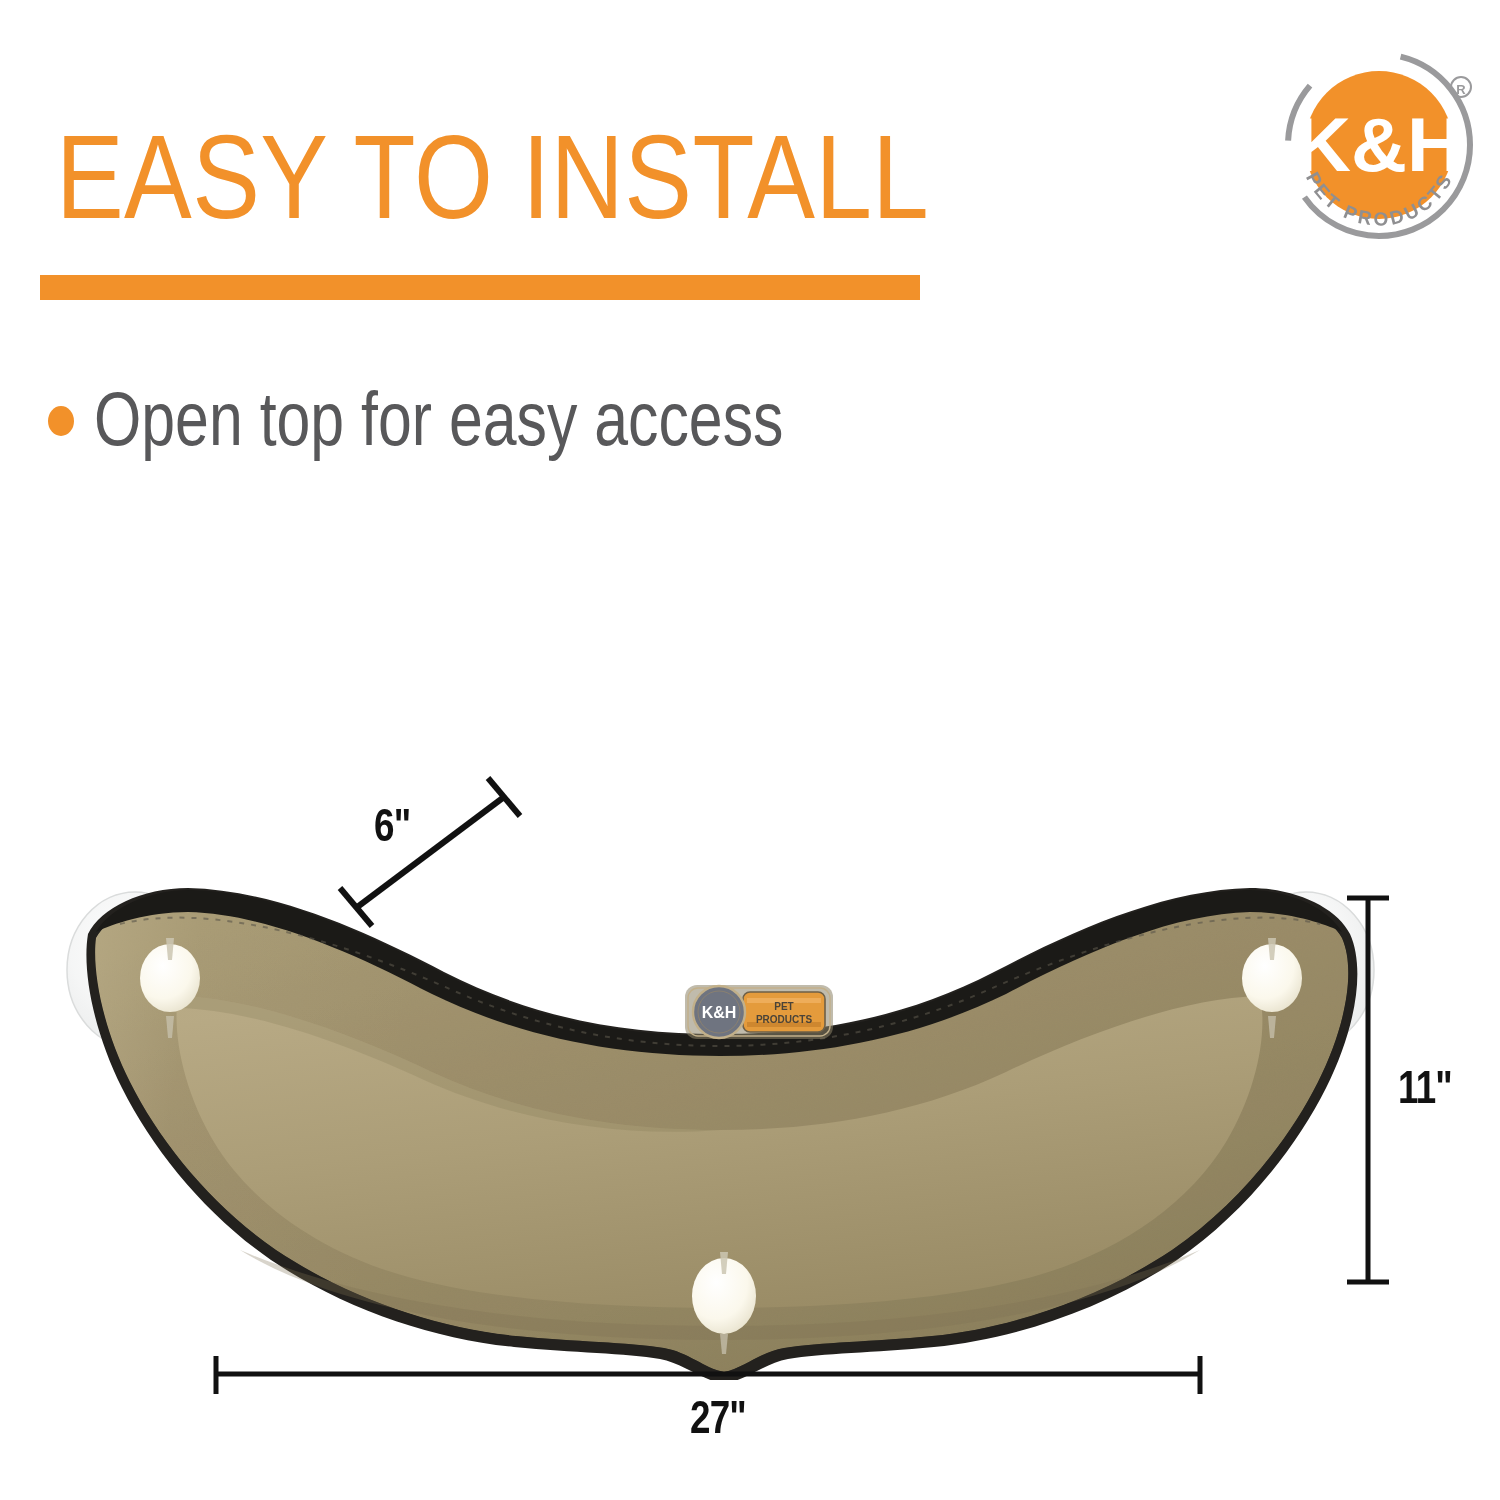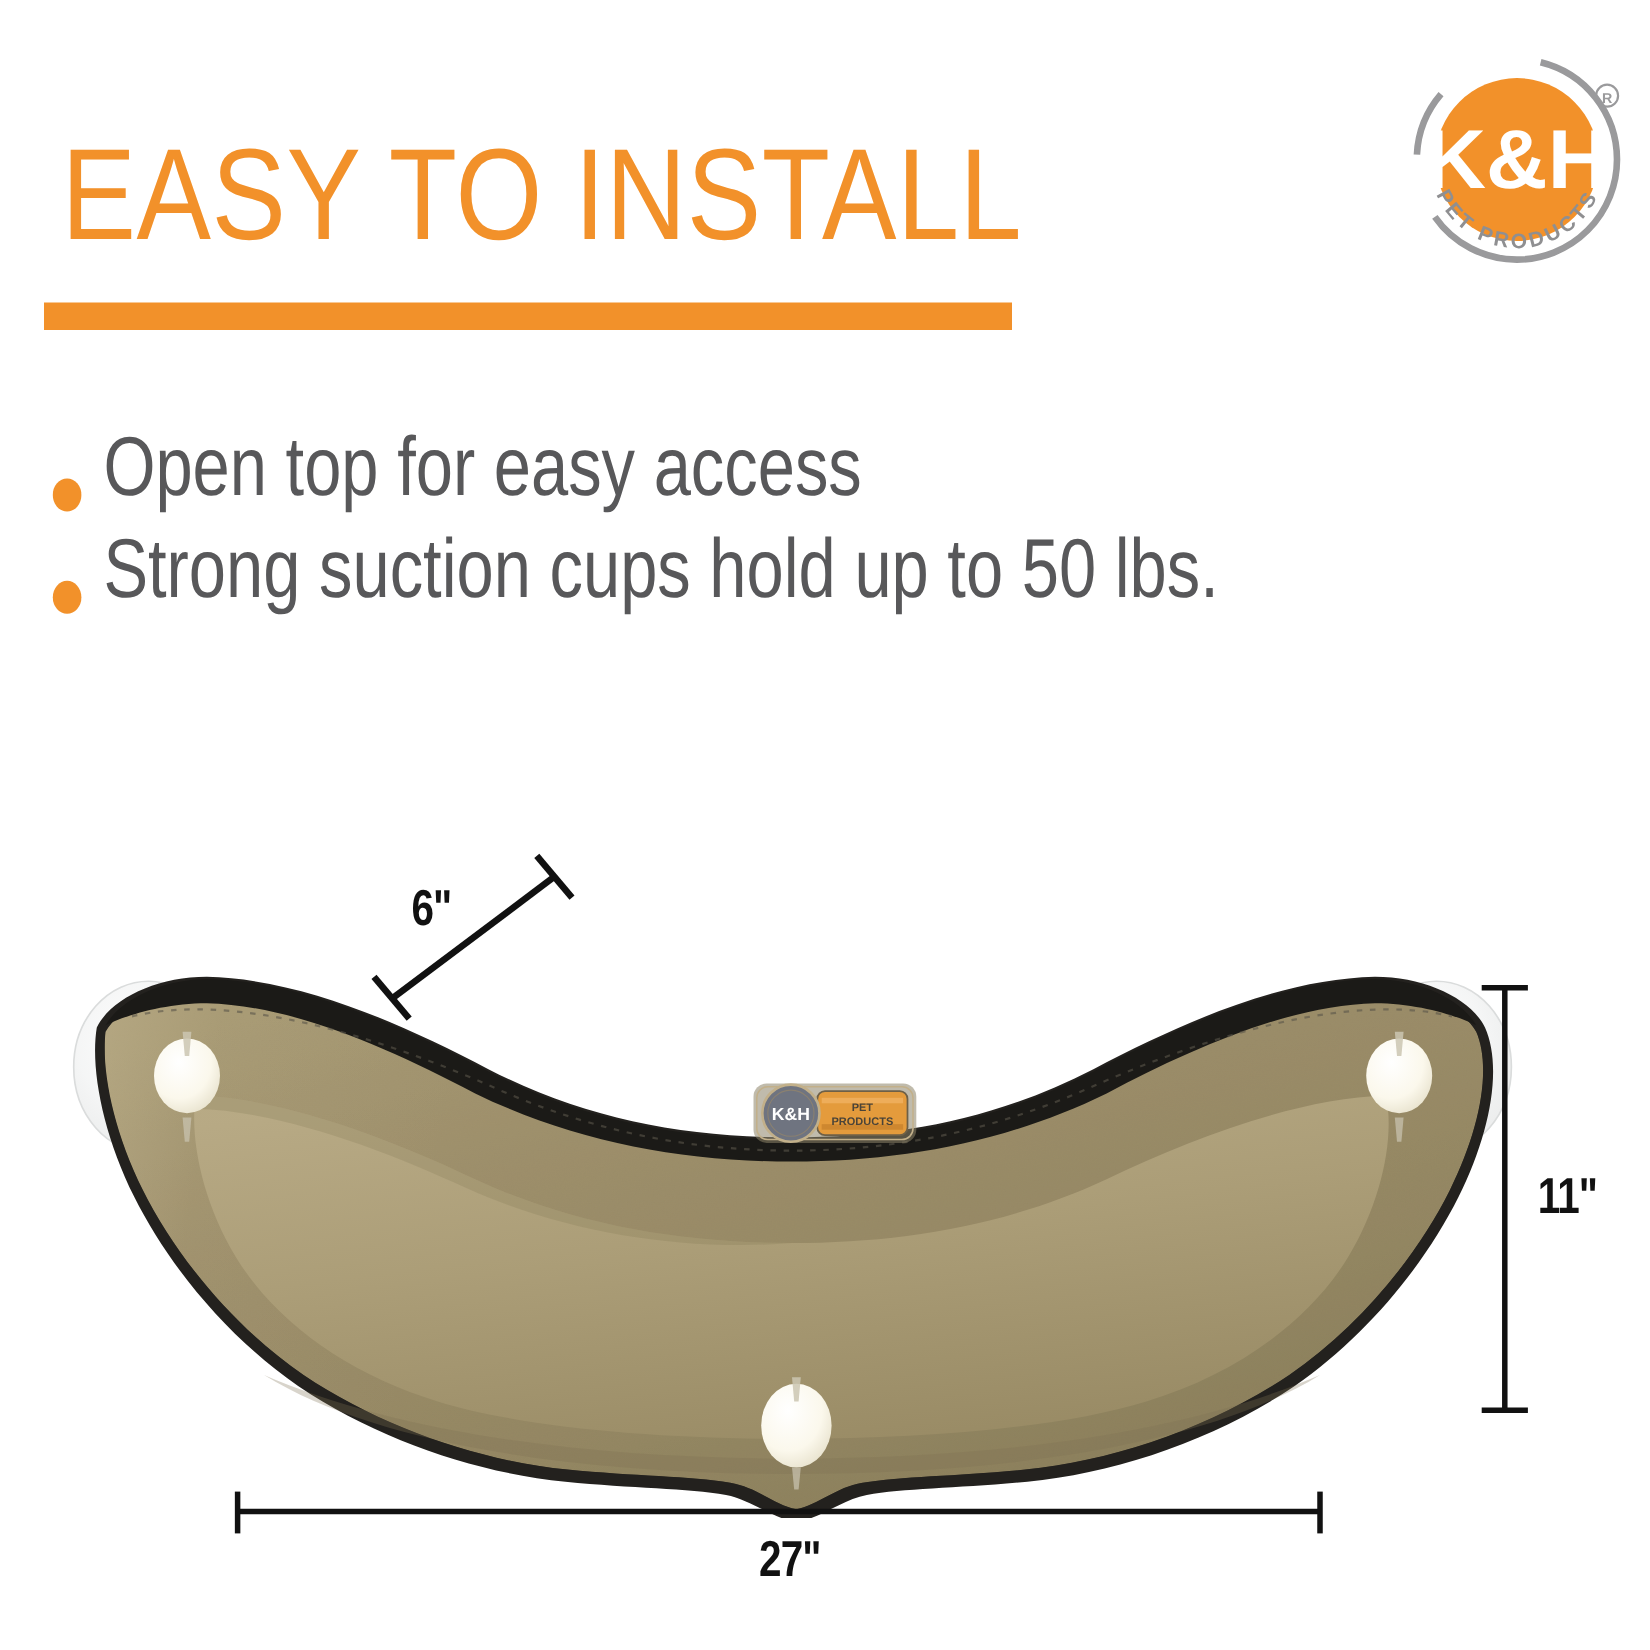--- a/index.html
+++ b/index.html
@@ -46,21 +46,21 @@
   
   #bullets {
     position: absolute;
     left: 48px; top: 372px;
     width: 1360px;
   }
   .bullet-row {
     position: relative;
     height: 93px;
     display: flex;
-    align-items: flex-end;
+    align-items: center;
   }
   .bullet-dot {
     flex: 0 0 auto;
     width: 26px; height: 30px;
     border-radius: 50%;
     background: #F2912A;
     margin-right: 20px;
     margin-top: 4px;
   }
   .bullet-text {
@@ -143,24 +143,20 @@
     </svg>
   </div>
 
   <div id="bullets">
 
     <div class="bullet-row">
       <span class="bullet-dot"></span>
       <span class="bullet-text">Open top for easy access</span>
     </div>
 
-    <div class="bullet-row">
-      <span class="bullet-dot"></span>
-      <span class="bullet-text">Strong suction cups hold up to 50 lbs.</span>
-    </div>
 
 
   </div>
 
   <div id="product">
     <svg viewBox="0 0 1320 560" xmlns="http://www.w3.org/2000/svg">
       <defs>
 
         <linearGradient id="bodyGrad" x1="0.12" y1="0.05" x2="0.78" y2="1">
           <stop offset="0%" stop-color="#A89A74"></stop>

